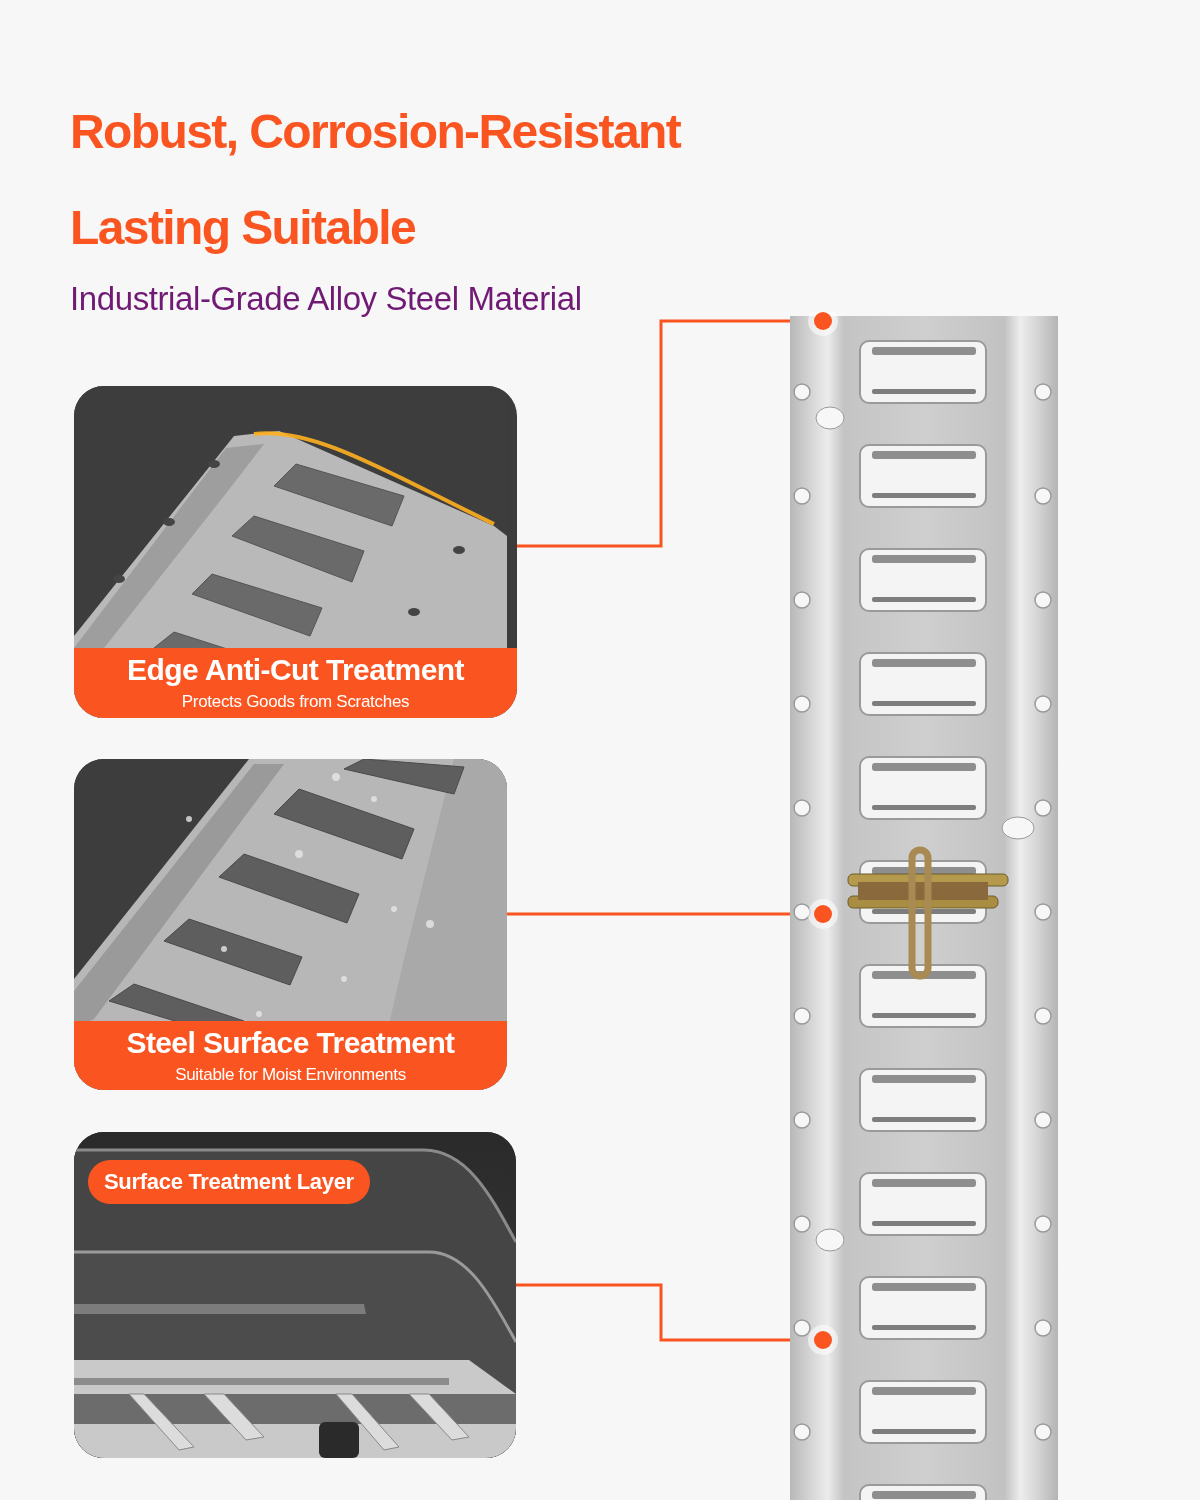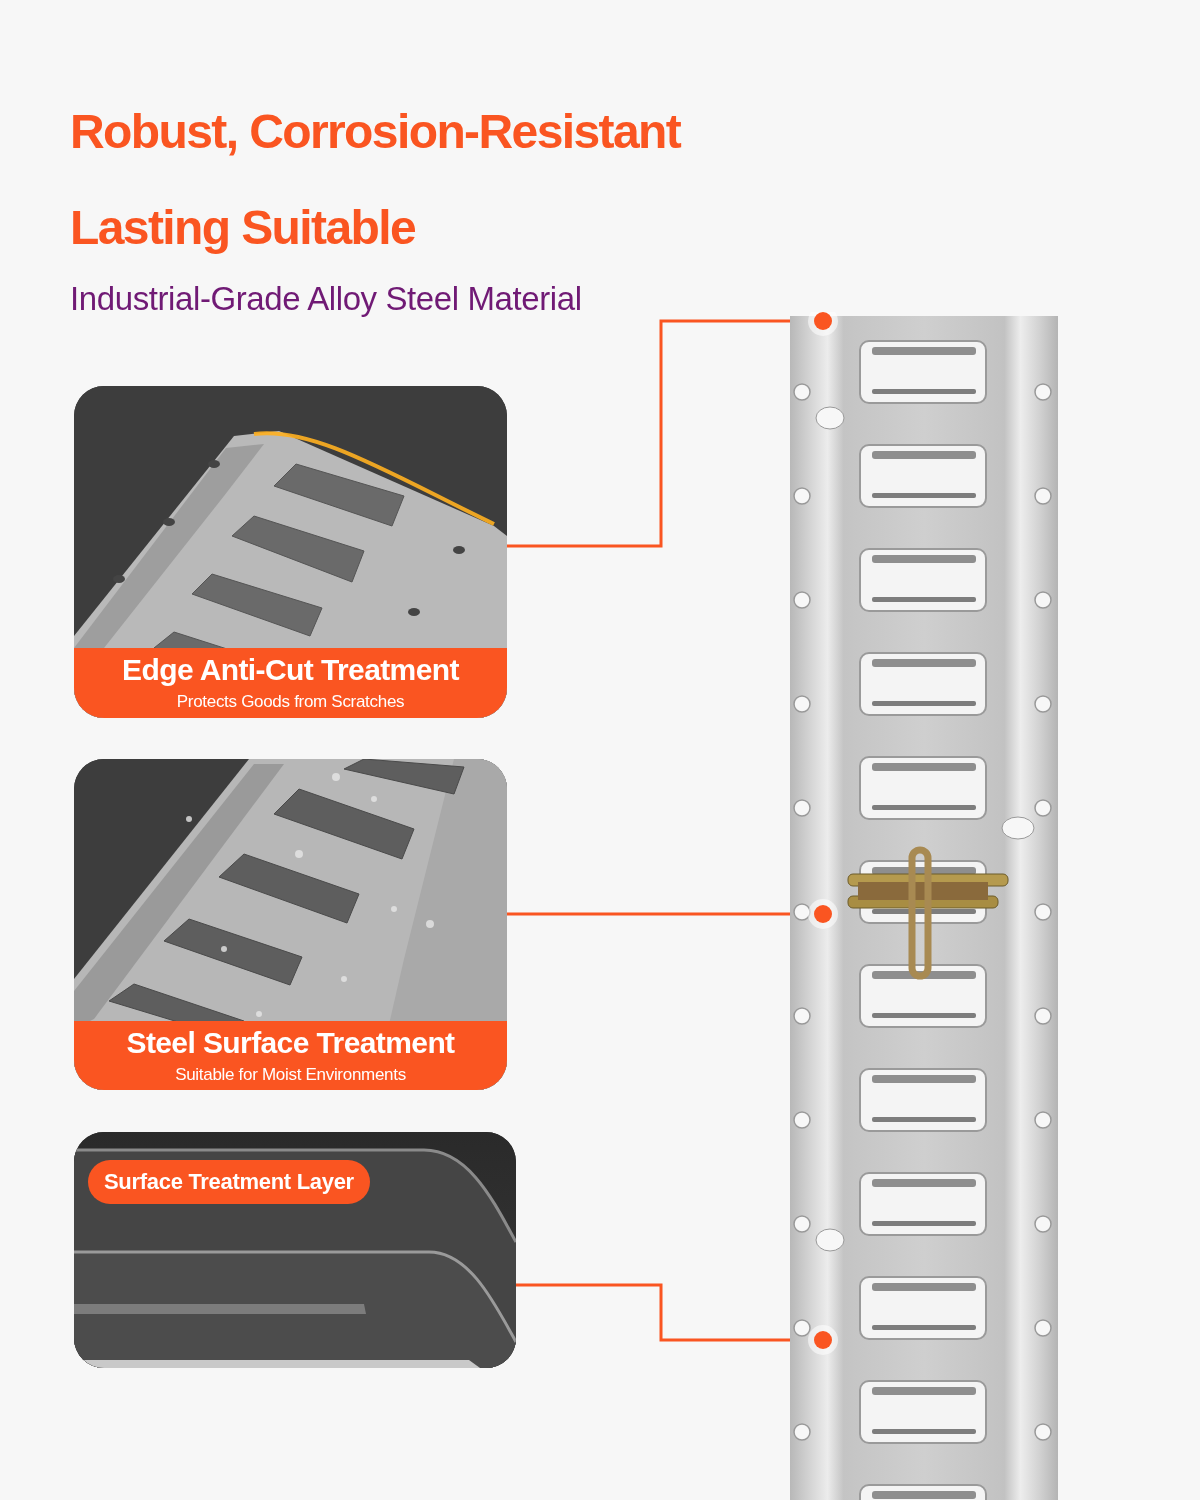--- a/index.html
+++ b/index.html
@@ -87,21 +87,21 @@
   </g>
 
   <circle cx="37" cy="9" r="15" fill="#ffffff" opacity="0.55"></circle>
   <circle cx="37" cy="9" r="9" fill="#fa5521"></circle>
   <circle cx="37" cy="602" r="15" fill="#ffffff" opacity="0.55"></circle>
   <circle cx="37" cy="602" r="9" fill="#fa5521"></circle>
   <circle cx="37" cy="1028" r="15" fill="#ffffff" opacity="0.55"></circle>
   <circle cx="37" cy="1028" r="9" fill="#fa5521"></circle>
 </svg>
 
-<div class="card" style="left:74px; top:386px; width:433px; height:332px;">
+<div class="card" style="left:74px; top:386px; width:433px; height:332px;padding-left:10px;">
   <svg class="photo" width="433" height="332" viewBox="0 0 433 332">
     <rect width="433" height="332" fill="#3d3d3d"></rect>
     <polygon points="0,250 160,50 205,45 420,140 433,150 433,332 0,332" fill="#b9b9b9"></polygon>
     <polygon points="0,262 152,62 190,58 150,110 0,300" fill="#9e9e9e"></polygon>
     <path d="M180,48 C240,40 320,90 420,138" stroke="#ffb020" stroke-width="4" fill="none" opacity="0.9"></path>
     <g fill="#6a6a6a" stroke="#555">
       <polygon points="222,78 330,110 318,140 200,100"></polygon>
       <polygon points="180,130 290,165 278,196 158,150"></polygon>
       <polygon points="138,188 248,222 236,250 118,208"></polygon>
       <polygon points="100,246 200,278 190,300 80,262"></polygon>
@@ -144,21 +144,21 @@
         <circle cx="185" cy="255" r="3"></circle>
         <circle cx="115" cy="60" r="3"></circle>
     </g>
   </svg>
   <div class="band" style="height:69px;">
     <div class="t1">Steel Surface Treatment</div>
     <div class="t2">Suitable for Moist Environments</div>
   </div>
 </div>
 
-<div class="card" style="left:74px; top:1132px; width:442px; height:236px; background:#2f2f2f;">
+<div class="card" style="left:74px; top:1132px; width:442px; height:326px; background:#2f2f2f;">
   <svg class="photo" width="442" height="326" viewBox="0 0 442 326">
     <defs>
       <linearGradient id="bgl" x1="0" y1="0" x2="0" y2="1">
         <stop offset="0" stop-color="#2a2a2a"></stop>
           <stop offset="1" stop-color="#3e3e3e"></stop>
       </linearGradient>
     </defs>
     <rect width="442" height="326" fill="url(#bgl)"></rect>
     <path d="M0,18 L350,18 C395,18 420,70 442,110 L442,326 L0,326 Z" fill="#454545"></path>
     <path d="M0,18 L350,18 C395,18 420,70 442,110" fill="none" stroke="#8a8a8a" stroke-width="3"></path>

